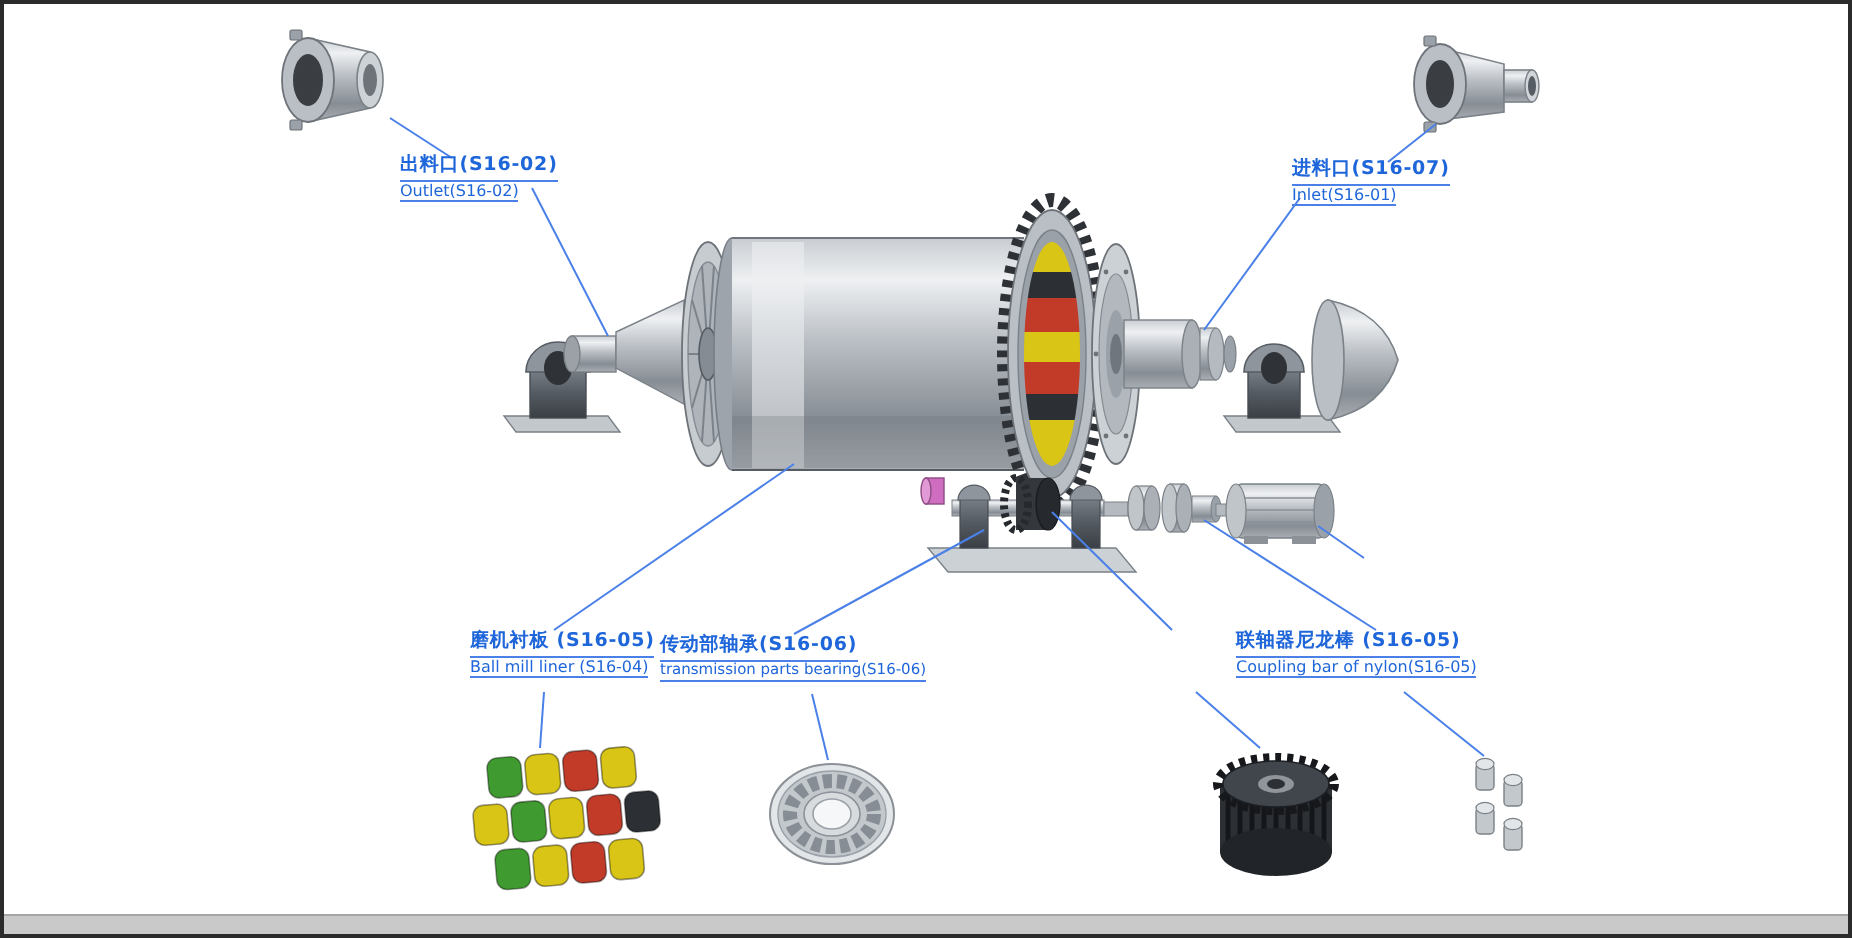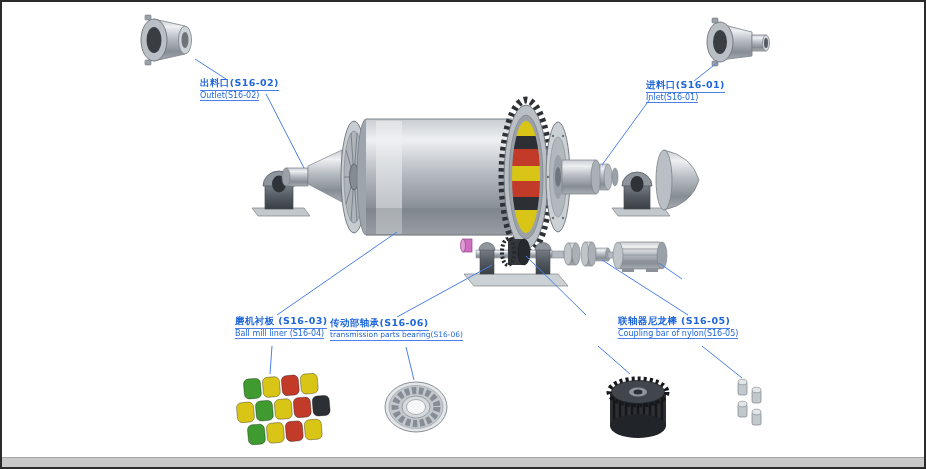--- a/index.html
+++ b/index.html
@@ -280,27 +280,27 @@
       <line x1="700" y1="344" x2="740" y2="376"></line>
     </g>
   </svg>
 
   <div class="label" style="left:198px; top:76px">
     <span class="cn">出料口(S16-02)</span>
     <span class="en">Outlet(S16-02)</span>
   </div>
 
   <div class="label" style="left:644px; top:78px">
-    <span class="cn">进料口(S16-01)</span>
+    <span class="cn">进料口(S16-07)</span>
     <span class="en">Inlet(S16-01)</span>
   </div>
 
 
   <div class="label" style="left:233px; top:314px">
-    <span class="cn">磨机衬板 (S16-03)</span>
+    <span class="cn">磨机衬板 (S16-05)</span>
     <span class="en">Ball mill liner (S16-04)</span>
   </div>
 
   <div class="label small" style="left:328px; top:316px">
     <span class="cn">传动部轴承(S16-06)</span>
     <span class="en">transmission parts bearing(S16-06)</span>
   </div>
 
 
   <div class="label" style="left:616px; top:314px">

